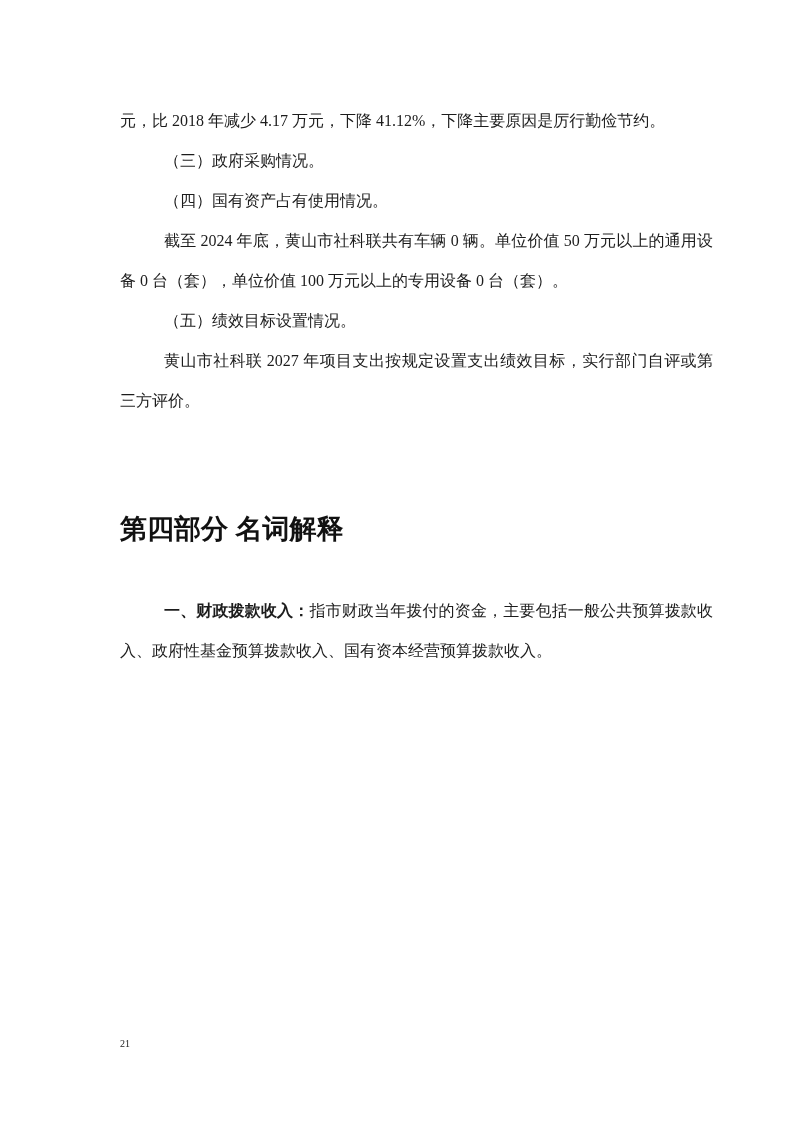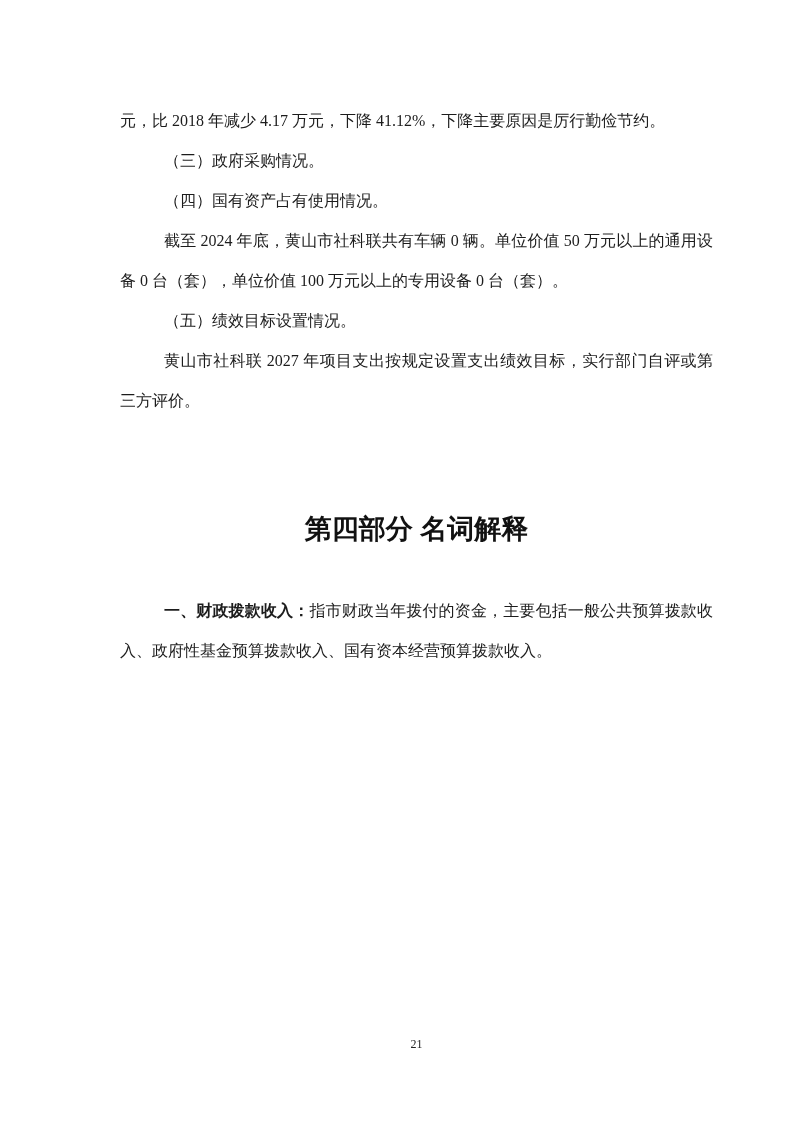--- a/index.html
+++ b/index.html
@@ -35,35 +35,34 @@
   }
   .bold {
     font-weight: 400;
   }
   .part-title {
     margin: 85px 0 39px 0;
     font-family: "Liberation Sans", "DejaVu Sans", sans-serif;
     font-size: 27px;
     line-height: 46px;
     font-weight: 700;
-    text-align: center;
     color: #111111;
   }
   .term-lead {
     font-family: "Liberation Sans", "DejaVu Sans", sans-serif;
     font-weight: 700;
     margin-top: 12px;
   }
   .page-number {
     position: absolute;
     left: 120px;
     top: 1034px;
     width: 593px;
-    text-align: center;
-    font-size: 12px;
+    text-align: left;
+    font-size: 10px;
     line-height: 20px;
     color: #222222;
   }
 </style>
 </head>
 <body>
 
 <div class="page">
   <div class="content">
 

